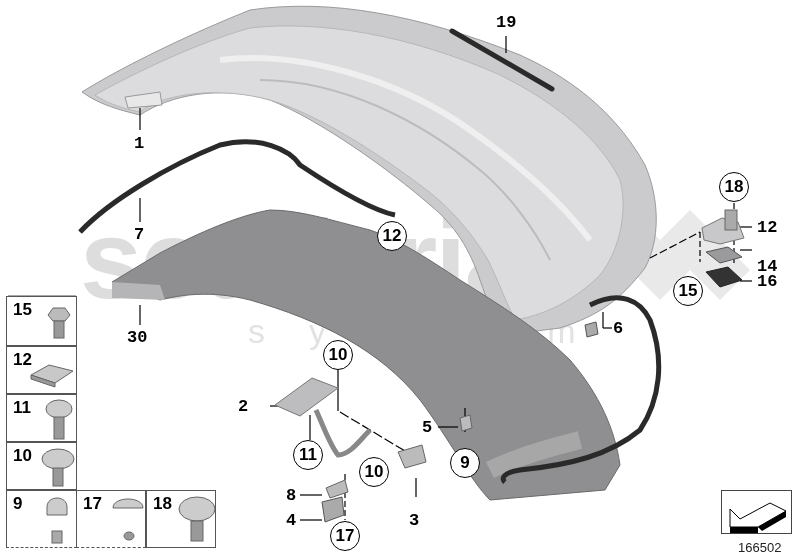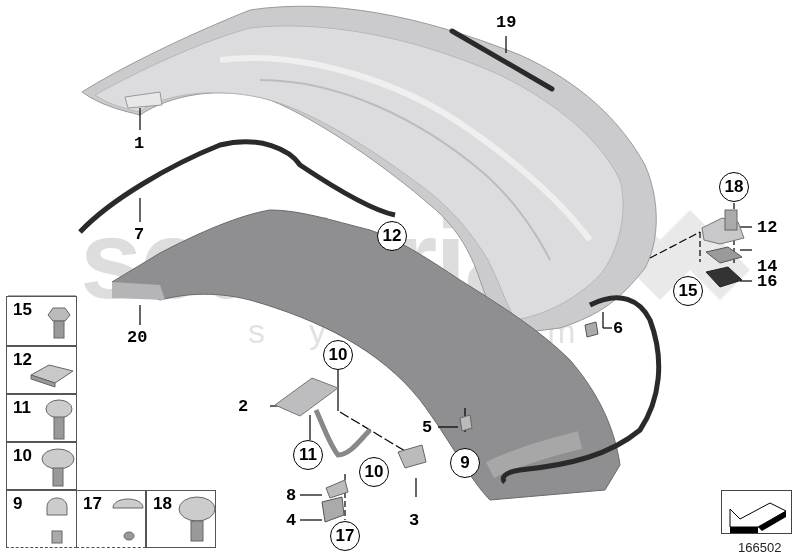--- a/index.html
+++ b/index.html
@@ -89,21 +89,21 @@
       <polygon points="322,502 342,497 344,515 325,522" fill="#aaa" stroke="#555"></polygon>
       <polygon points="585,325 596,322 598,334 587,337" fill="#aaa" stroke="#555"></polygon>
     </g>
 
     <line x1="8" y1="296" x2="76" y2="296" stroke="#555"></line>
   </svg>
 
   <div class="callout" style="left:134px; top:135px;">1</div>
   <div class="callout" style="left:496px; top:14px;">19</div>
   <div class="callout" style="left:134px; top:226px;">7</div>
-  <div class="callout" style="left:127px; top:329px;">20</div>
+  <div class="callout" style="left:127px; top:329px;">30</div>
   <div class="callout" style="left:613px; top:320px;">6</div>
   <div class="callout" style="left:757px; top:219px;">12</div>
   <div class="callout" style="left:757px; top:258px;">14</div>
   <div class="callout" style="left:757px; top:273px;">16</div>
   <div class="callout" style="left:238px; top:398px;">2</div>
   <div class="callout" style="left:422px; top:419px;">5</div>
   <div class="callout" style="left:286px; top:487px;">8</div>
   <div class="callout" style="left:286px; top:512px;">4</div>
   <div class="callout" style="left:409px; top:512px;">3</div>
 

